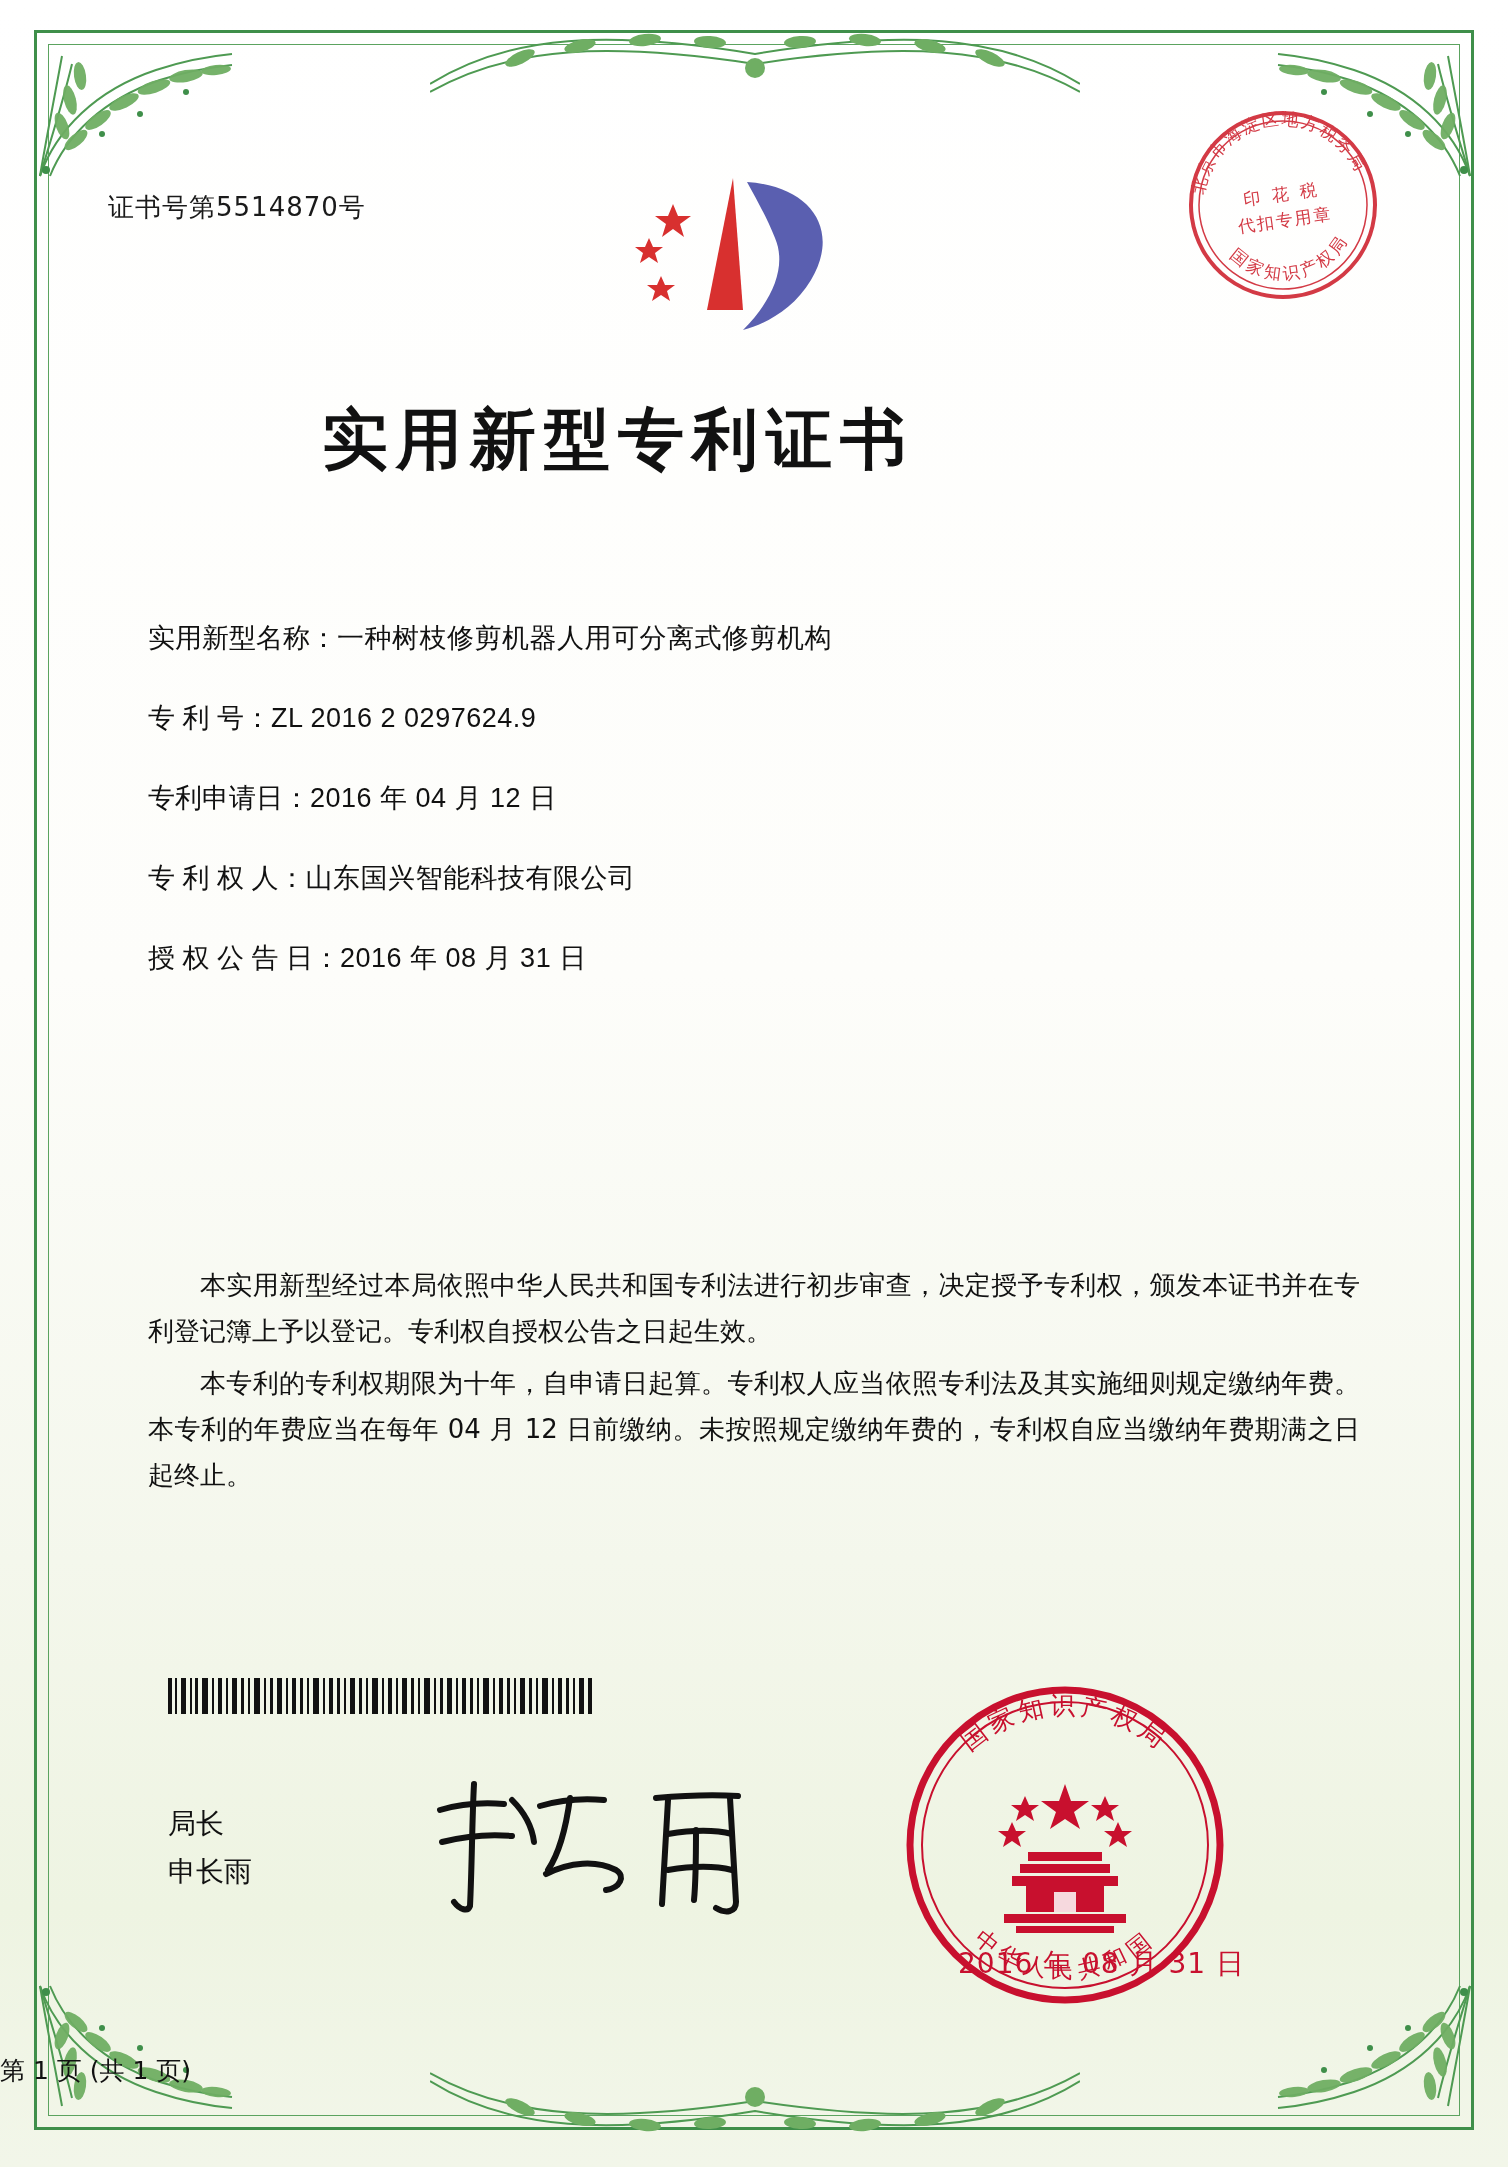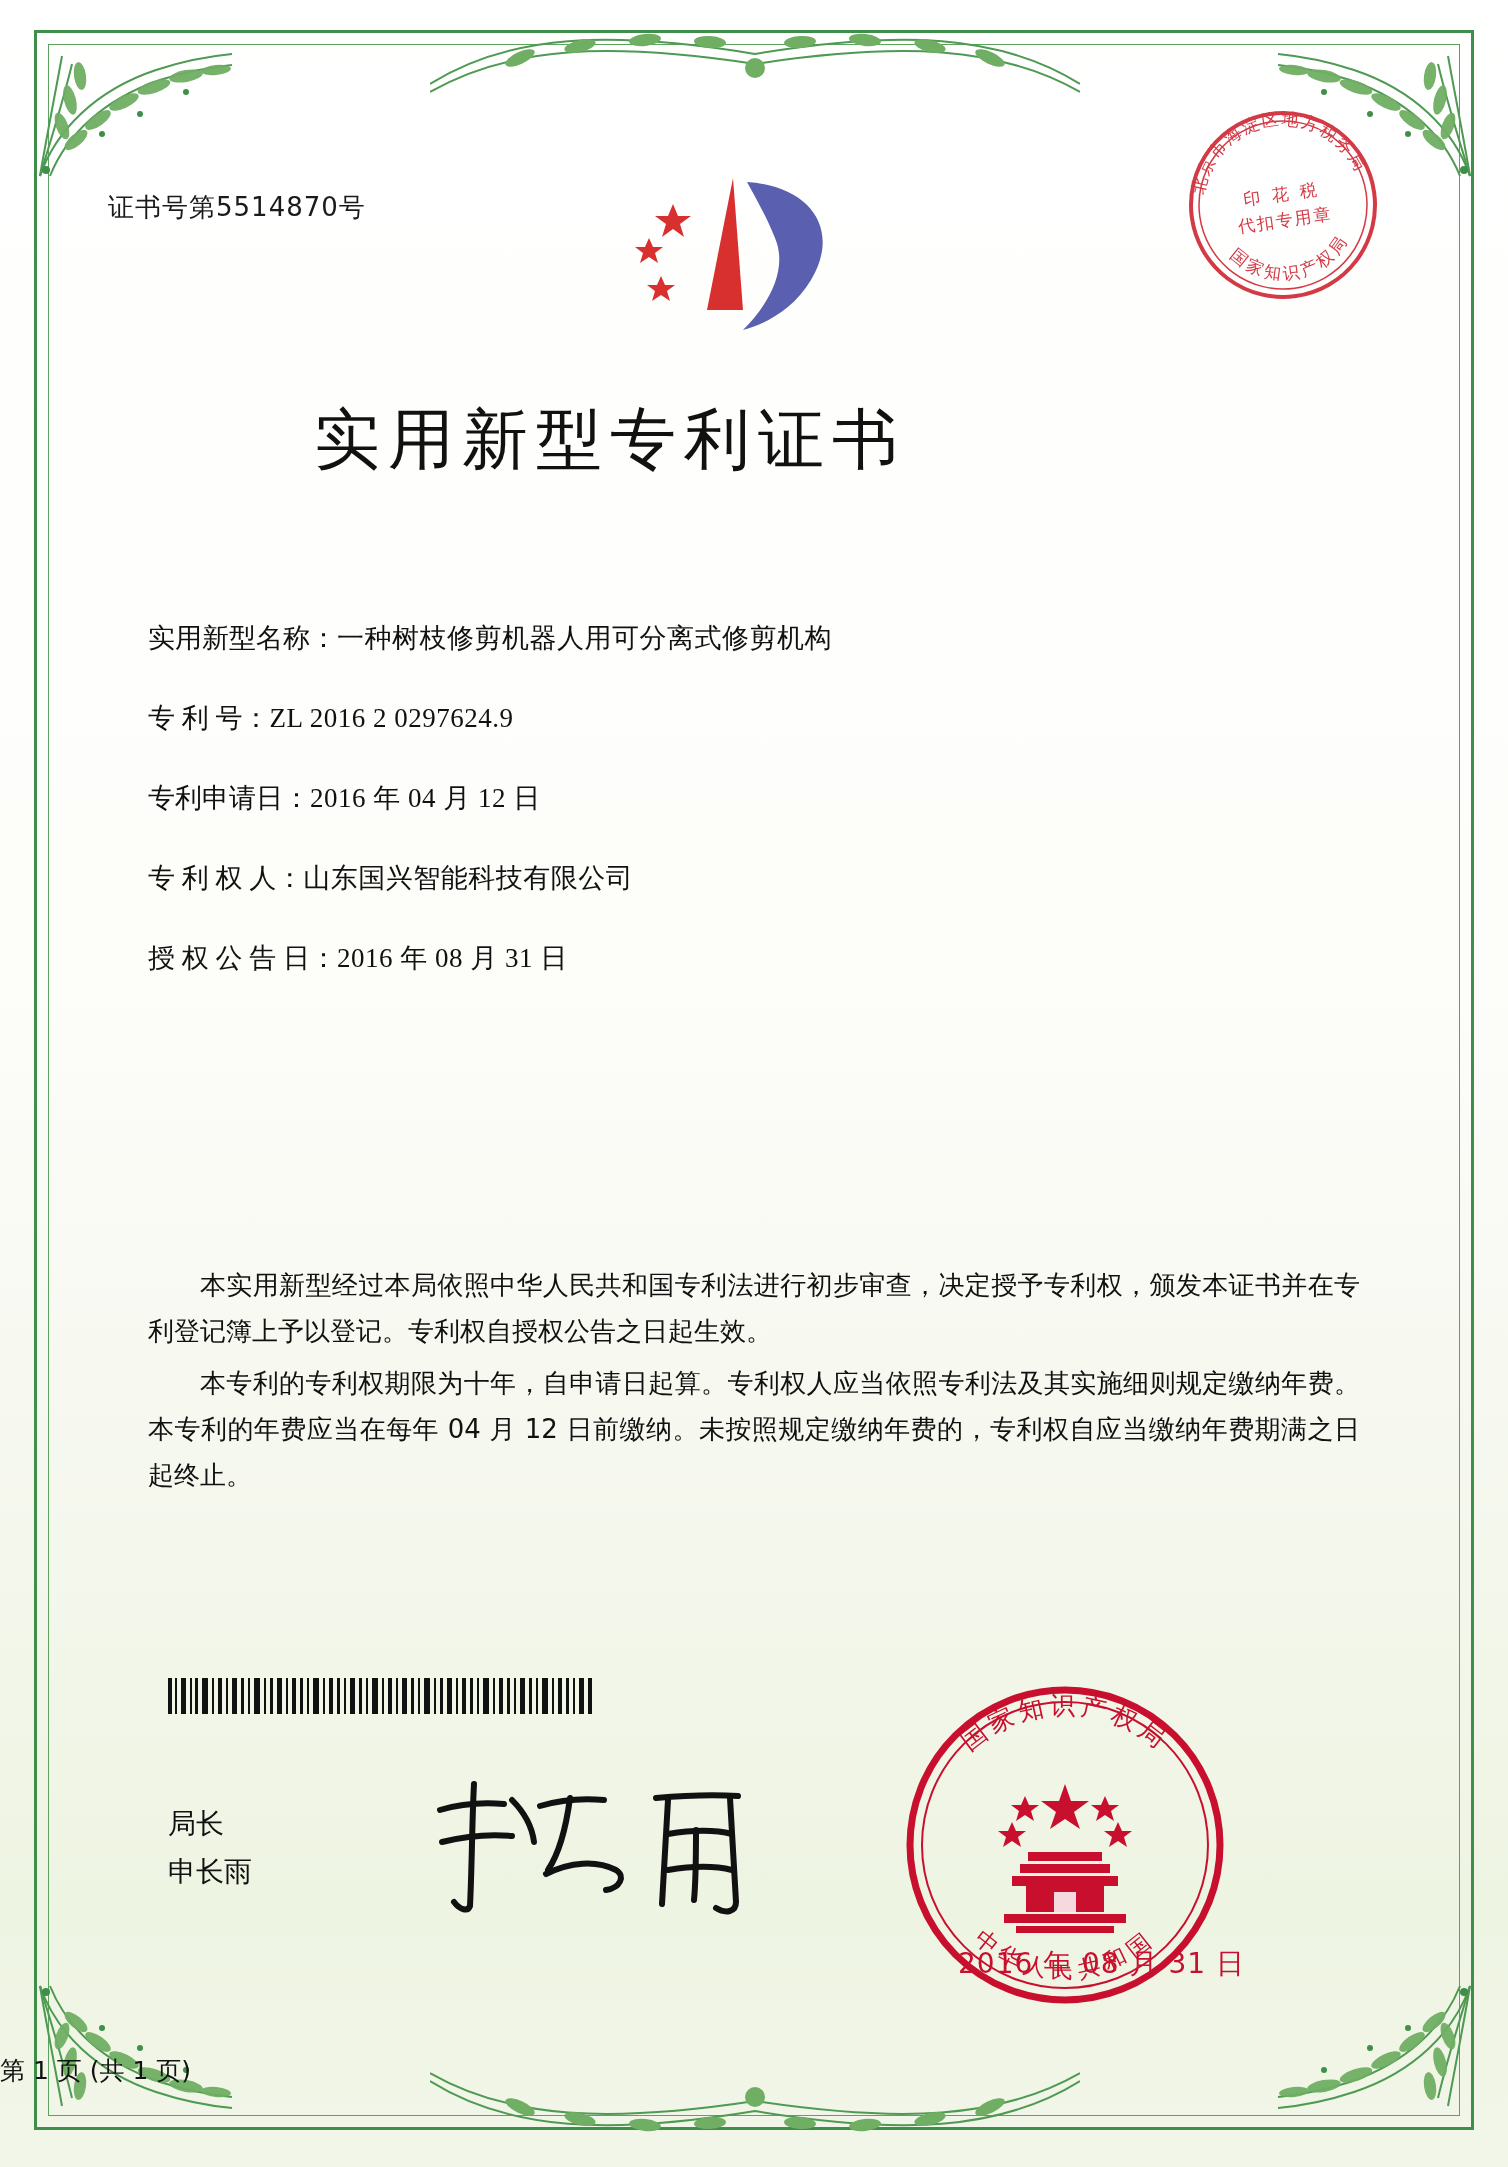--- a/index.html
+++ b/index.html
@@ -77,38 +77,39 @@
     position: absolute;
     right: 120px; top: 100px;
     width: 210px; height: 210px;
   }
   .title {
     position: absolute;
     left: 0; top: 395px;
     width: 1220px;
     text-align: center;
     font-size: 66px;
-    font-weight: normal;
+    font-weight: bold;
     letter-spacing: 8px;
     color: #111;
     font-family: "DejaVu Sans", "Liberation Sans", sans-serif;
+    padding-left: 8px;
   }
 
   
   .fields {
     position: absolute;
     left: 148px; top: 620px;
     width: 1230px;
   }
   .field-row {
     font-size: 27px;
     color: #111;
     margin-bottom: 44px;
     white-space: nowrap;
-    font-family: Liberation Serif, serif;
+    font-family: Liberation Sans, sans-serif;
   }
   .field-label { letter-spacing: 0px; }
   .field-value { letter-spacing: 0.5px; }
 
   
   .body-text {
     position: absolute;
     left: 148px; top: 1262px;
     width: 1228px;
     font-size: 26px;

